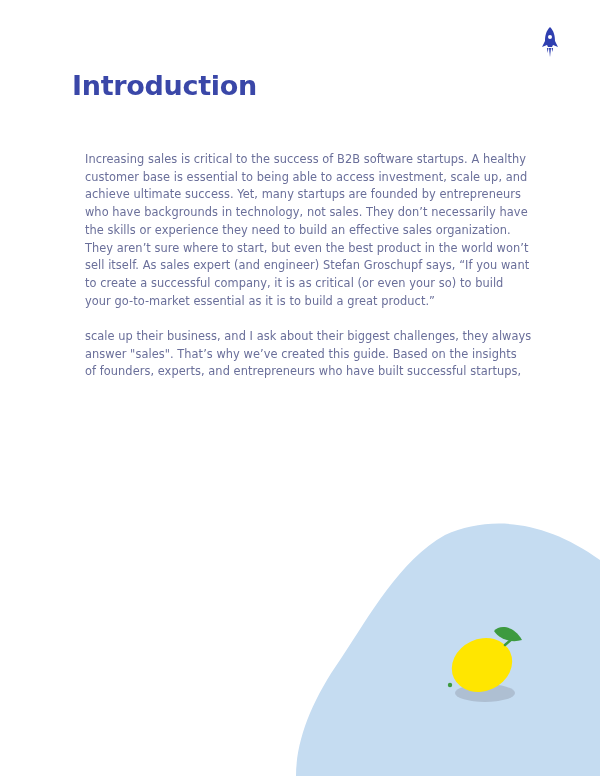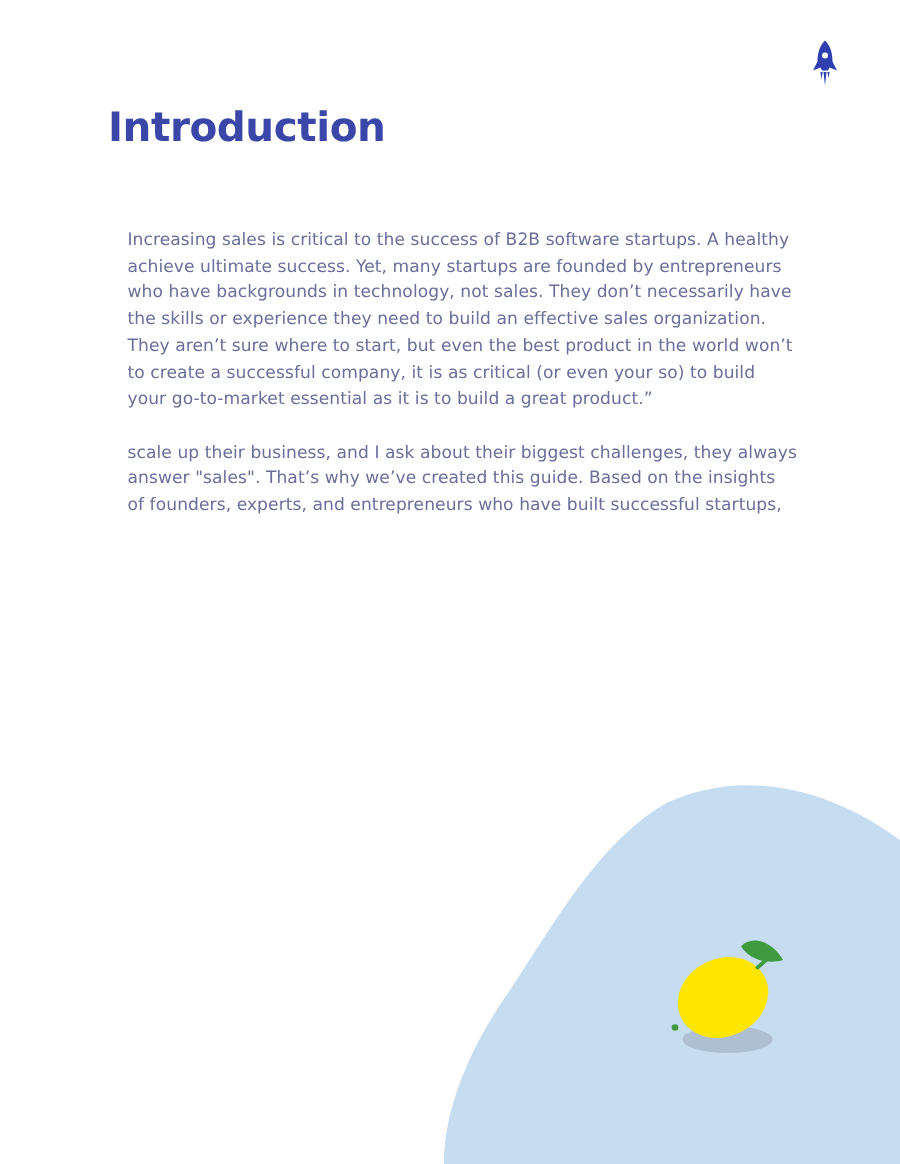--- a/index.html
+++ b/index.html
@@ -85,24 +85,26 @@
   <path d="M 10 22 L 11 31 L 12 22 Z" fill="#2f3fb0"></path>
   <path d="M 8 22 L 8.5 27 L 9.5 22 Z" fill="#2f3fb0"></path>
   <path d="M 12.5 22 L 13.5 26 L 14 22 Z" fill="#2f3fb0"></path>
 </svg>
 
 <h1 class="title">Introduction</h1>
 
 <div class="body-text">
   <p>
     <span class="line">Increasing sales is critical to the success of B2B software startups. A healthy</span>
+    <span class="line">customer base is essential to being able to access investment, scale up, and</span>
     <span class="line">achieve ultimate success. Yet, many startups are founded by entrepreneurs</span>
     <span class="line">who have backgrounds in technology, not sales. They don’t necessarily have</span>
     <span class="line">the skills or experience they need to build an effective sales organization.</span>
     <span class="line">They aren’t sure where to start, but even the best product in the world won’t</span>
+    <span class="line">sell itself. As sales expert (and engineer) Stefan Groschupf says, “If you want</span>
     <span class="line">to create a successful company, it is as critical (or even your so) to build</span>
     <span class="line">your go-to-market essential as it is to build a great product.”</span>
   </p>
   <p>
     <span class="line">scale up their business, and I ask about their biggest challenges, they always</span>
     <span class="line">answer "sales". That’s why we’ve created this guide. Based on the insights</span>
     <span class="line">of founders, experts, and entrepreneurs who have built successful startups,</span>
   </p>
 </div>
 

